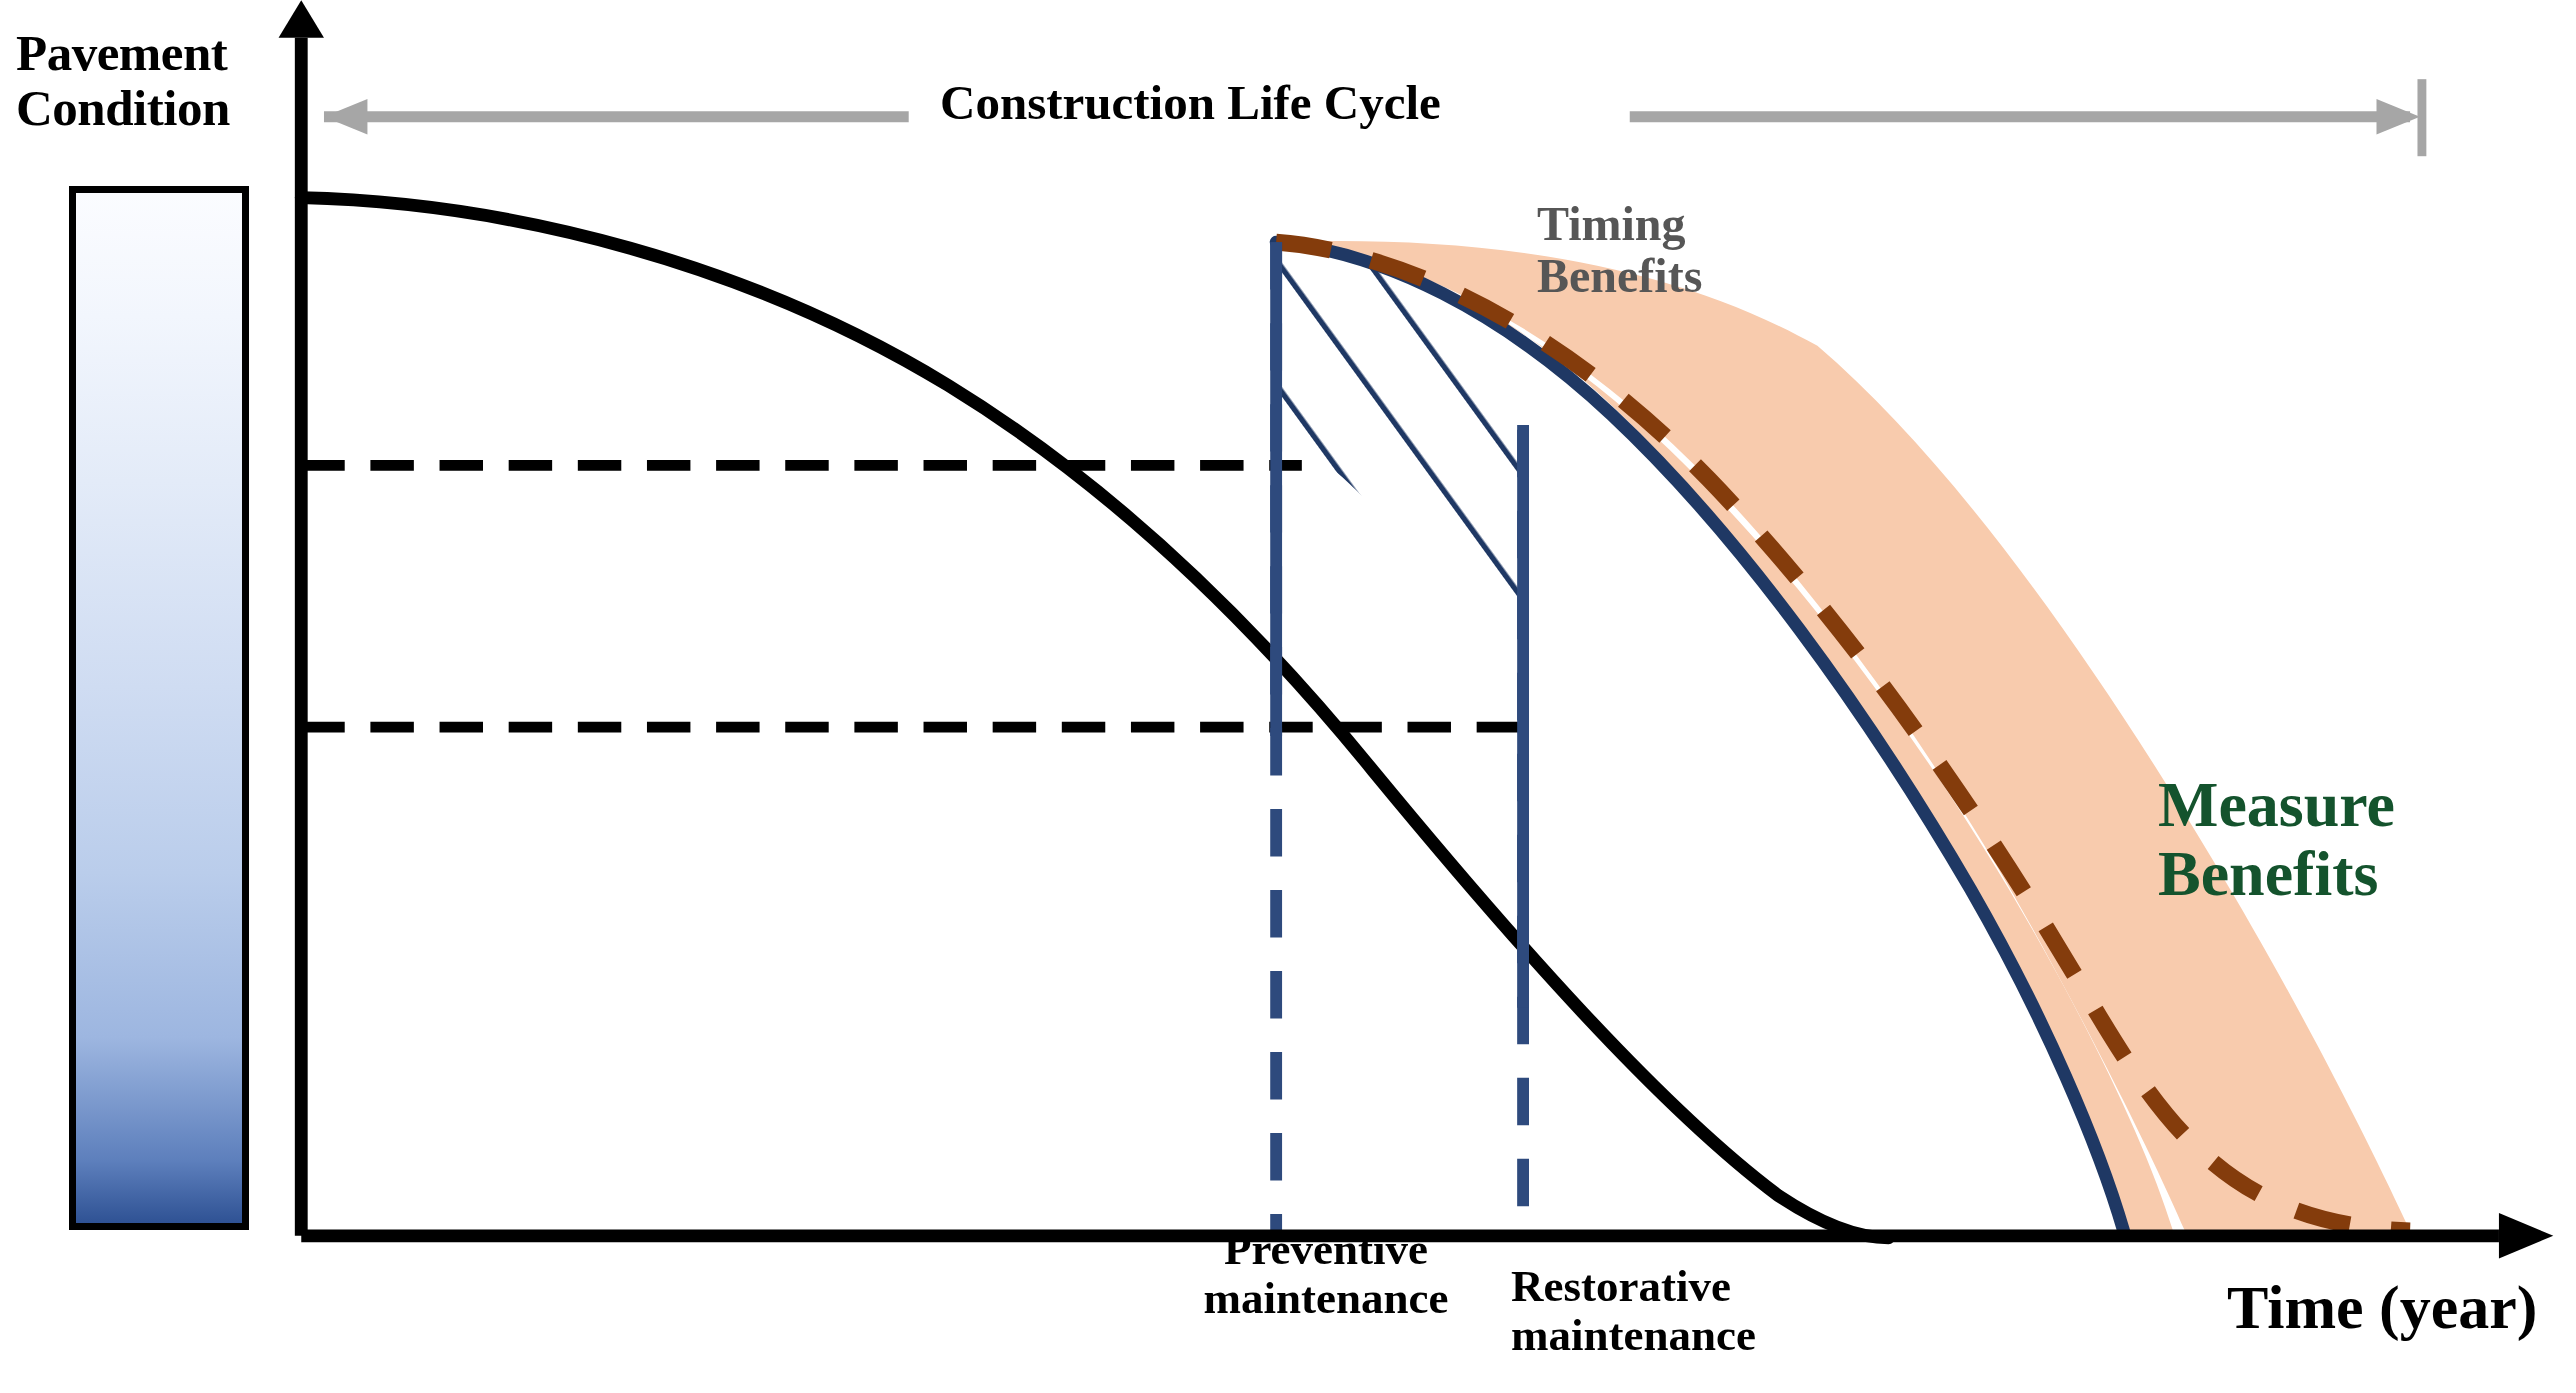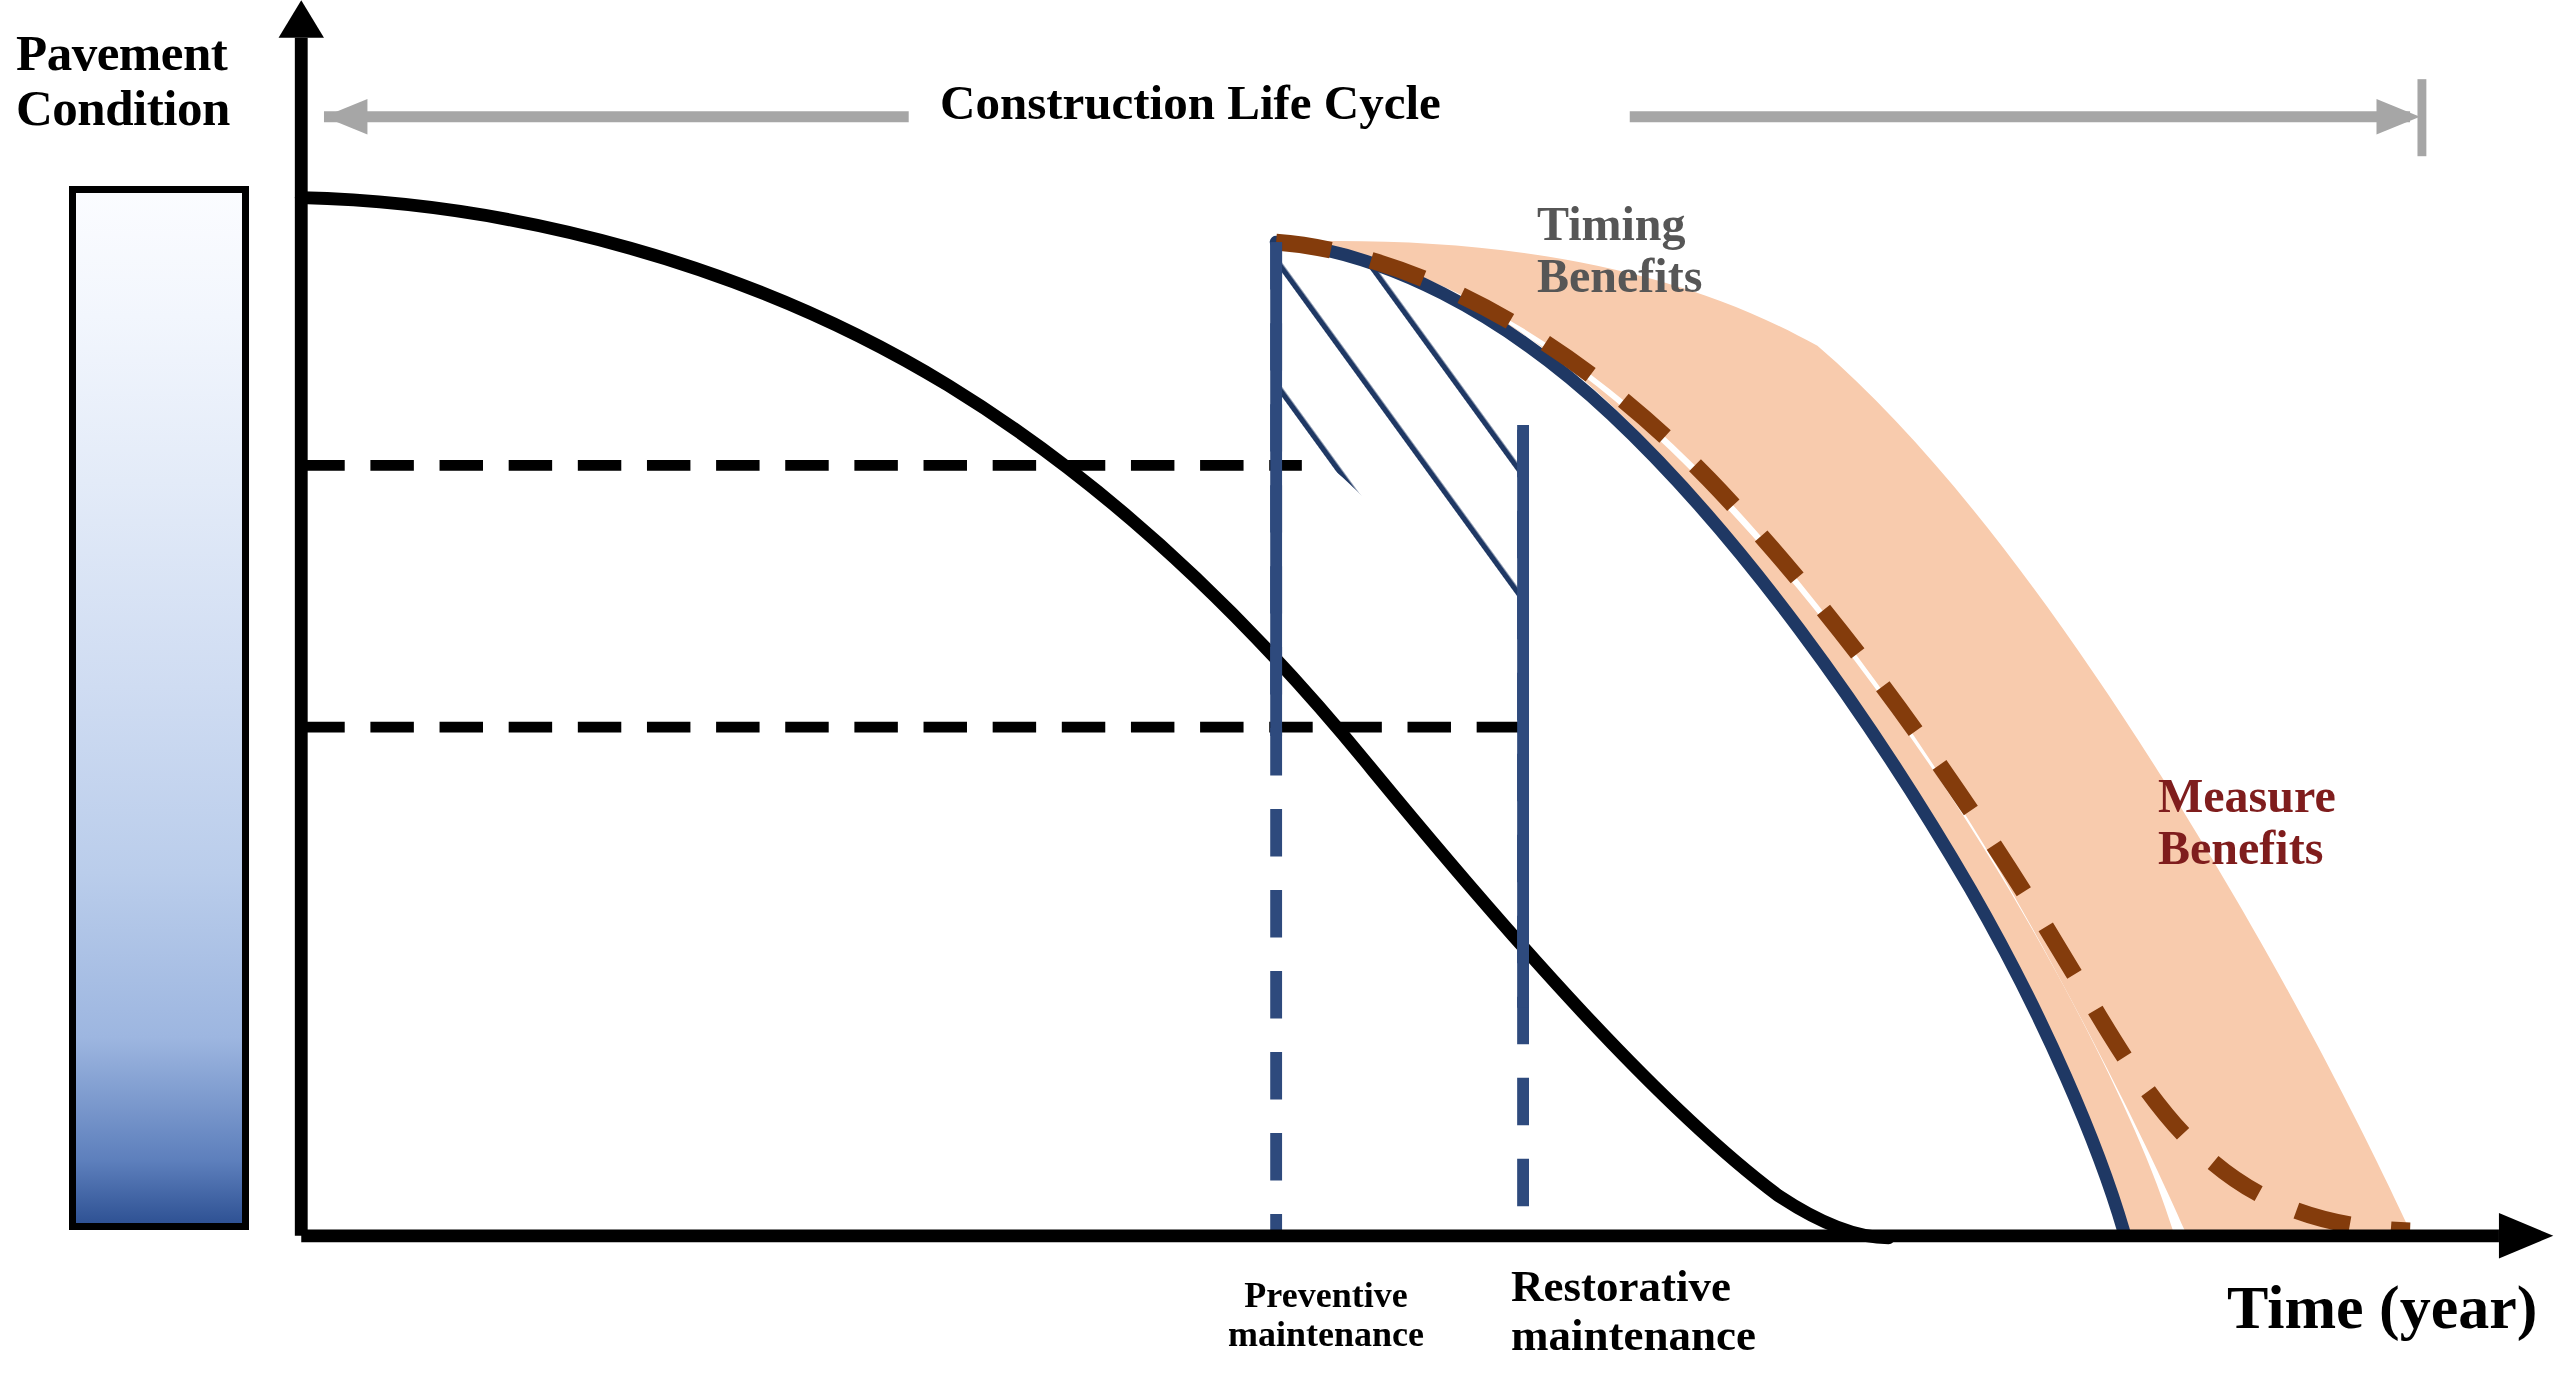--- a/index.html
+++ b/index.html
@@ -45,28 +45,28 @@
   #timing-benefits-label {
     left: 1537px;
     top: 198px;
     font-size: 48px;
     color: #565656;
     text-align: left;
   }
   #measure-benefits-label {
     left: 2158px;
     top: 770px;
-    font-size: 48px;
-    color: #7f1d1d;
+    font-size: 64px;
+    color: #14532d;
     text-align: left;
   }
   #preventive-label {
     left: 1158px;
-    top: 1276px;
-    font-size: 36px;
+    top: 1225px;
+    font-size: 45px;
     text-align: center;
     width: 336px;
   }
   #restorative-label {
     left: 1511px;
     top: 1262px;
     font-size: 45px;
     text-align: left;
     width: 336px;
   }

